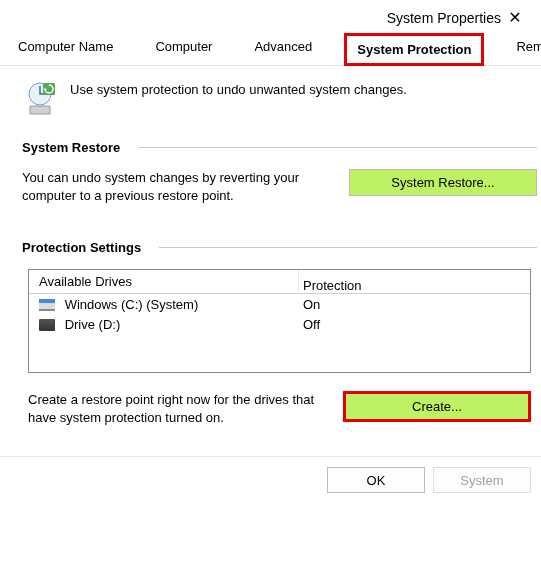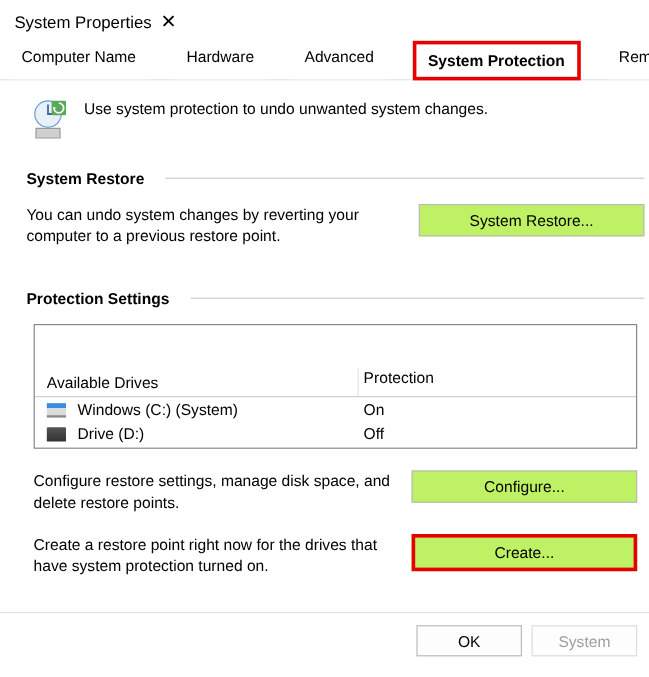--- a/index.html
+++ b/index.html
@@ -6,21 +6,21 @@
     body {
       font-family: "Segoe UI", Tahoma, sans-serif;
       font-size: 12px;
       background: #fff;
       width: 541px;
       height: 564px;
       color: #000;
     }
     .titlebar {
       display: flex;
-      justify-content: flex-start;
+      justify-content: flex-end;
       align-items: center;
       padding: 8px 12px 6px 12px;
     }
     .titlebar-title {
       font-size: 14px;
     }
     .close-btn {
       font-size: 16px;
       width: 28px;
       text-align: center;
@@ -107,22 +107,21 @@
     .drives-table {
       border: 1px solid #888;
       height: 104px;
       margin: 0 6px 18px 6px;
       overflow: hidden;
     }
     .drives-header {
       display: flex;
       border-bottom: 1px solid #d0d0d0;
       height: 24px;
-      align-items: flex-start;
-      margin-top: 36px;
+      align-items: flex-end;
     }
     .col-drive {
       width: 270px;
       padding-left: 10px;
       font-size: 13px;
     }
     .col-prot {
       flex: 1;
       padding-left: 4px;
       font-size: 13px;
@@ -167,21 +166,21 @@
     }
     .bottom-buttons {
       display: flex;
       justify-content: flex-end;
       gap: 8px;
       padding: 10px 10px 10px 10px;
       border-top: 1px solid #e5e5e5;
       margin-top: 2px;
     }
     .dlg-btn {
-      width: 88px;
+      width: 98px;
       height: 26px;
       border: 1px solid #bbb;
       background: #fdfdfd;
       font-family: inherit;
       font-size: 13px;
       text-align: center;
     }
     .dlg-btn.disabled {
       color: #a0a0a0;
       border-color: #ddd;
@@ -190,21 +189,21 @@
 </head>
 <body>
 
 <div class="titlebar">
   <div class="titlebar-title">System Properties</div>
   <div class="close-btn">✕</div>
 </div>
 
 <div class="tabs">
   <div class="tab">Computer Name</div>
-  <div class="tab">Hardware</div>
+  <div class="tab">Computer</div>
   <div class="tab">Advanced</div>
   <div class="tab highlighted">System Protection</div>
   <div class="tab">Remote</div>
 </div>
 
 <div class="content">
 
   <div class="intro">
     <div class="shield-icon">
       <svg viewBox="0 0 36 36">
@@ -248,24 +247,20 @@
     </div>
     <div class="drive-row">
       <div class="col-drive">
         <span class="drive-icon hdd"></span>
         <span>Drive (D:)</span>
       </div>
       <div class="col-prot">Off</div>
     </div>
   </div>
 
-  <div class="config-row">
-    <div class="config-text">Configure restore settings, manage disk space, and delete restore points.</div>
-    <button class="std-btn">Configure...</button>
-  </div>
 
   <div class="create-row">
     <div class="config-text">Create a restore point right now for the drives that have system protection turned on.</div>
     <button class="std-btn highlighted">Create...</button>
   </div>
 
 </div>
 
 <div class="bottom-buttons">
   <button class="dlg-btn">OK</button>

